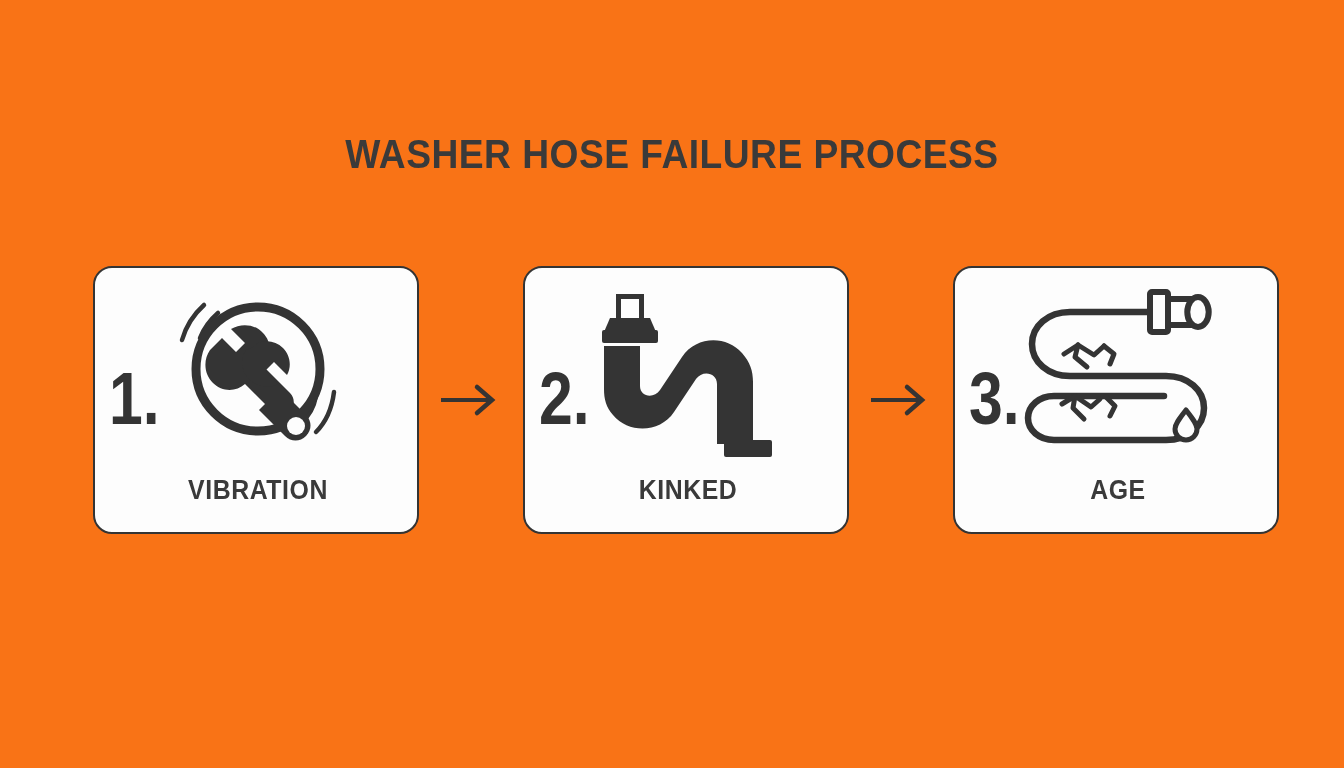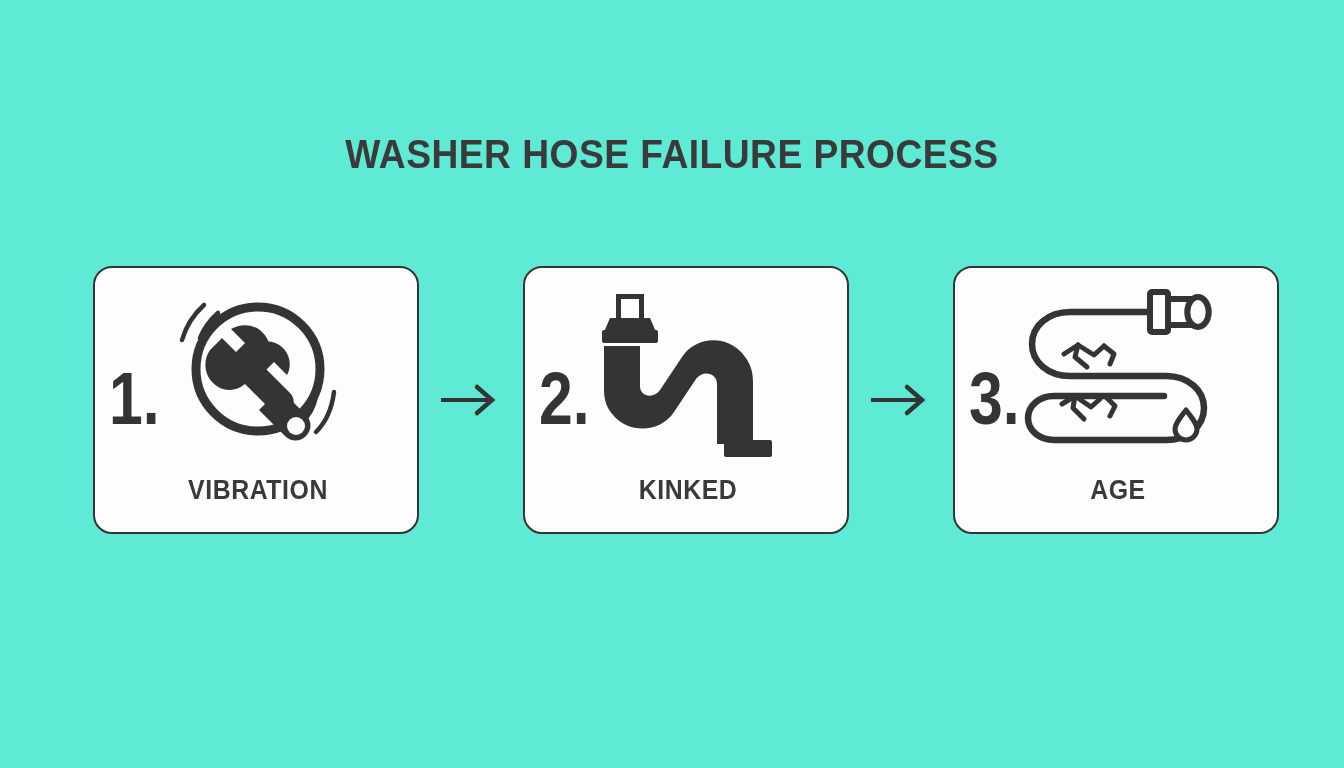--- a/index.html
+++ b/index.html
@@ -11,21 +11,21 @@
     height: 768px;
     background: #fdfdfd;
     font-family: "Liberation Sans", sans-serif;
     overflow: hidden;
     position: relative;
   }
 
   #infographic {
     position: absolute;
     inset: 0;
-    background: #5eead4;
+    background: #f97316;
   }
 
   
   .title {
     position: absolute;
     left: 0;
     top: 134px;
     width: 1344px;
     text-align: center;
     font-family: "Liberation Sans Narrow", "Liberation Sans", sans-serif;

